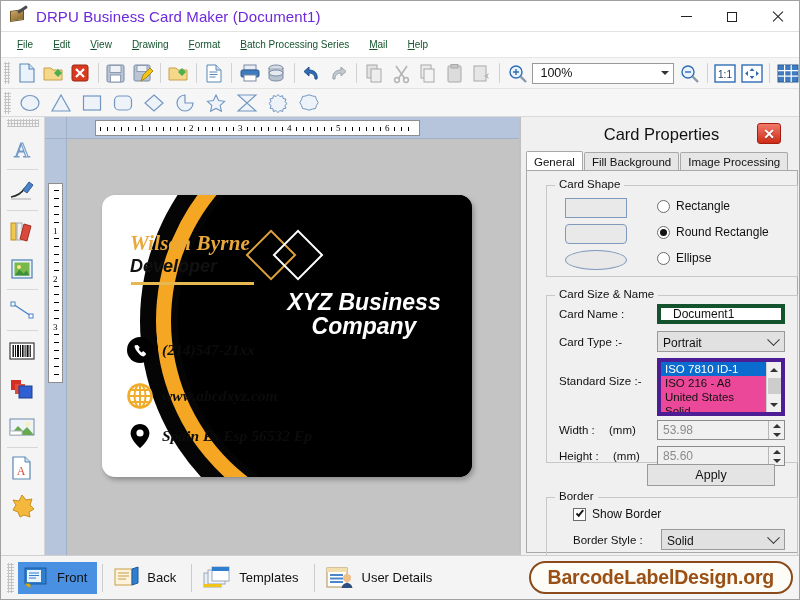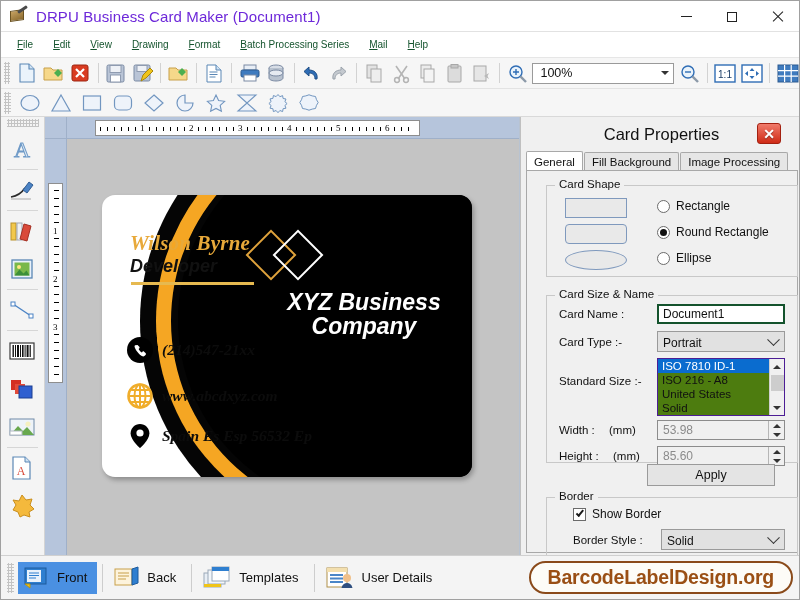--- a/index.html
+++ b/index.html
@@ -321,37 +321,37 @@
     width: 13px; height: 13px; border-radius: 50%;
     border: 1px solid #6b6b6b; background: #fff;
     display: flex; align-items: center; justify-content: center;
     flex: 0 0 13px;
   }
   .radio-o .dot { width: 7px; height: 7px; border-radius: 50%; background: #111; }
   .shape-sw {
     position: absolute; background: #e9e9e9; border: 1px solid #7f99bd;
   }
   .tfield {
-    position: absolute; background: #ffffff; border: 2px solid #14532d;
+    position: absolute; background: #ffffff; border: 4px solid #14532d;
     font-size: 12px; color: #111;
-    display: flex; align-items: center; padding-left: 4px;
+    display: flex; align-items: center; padding-left: 12px;
   }
   .combo {
     position: absolute; background: #e1e1e1; border: 1px solid #9a9a9a;
     font-size: 12px; color: #111;
     display: flex; align-items: center; justify-content: space-between;
     padding: 2px 6px 0 5px;
   }
   .chev {
     width: 9px; height: 9px;
     border-right: 1.6px solid #3a3a3a; border-bottom: 1.6px solid #3a3a3a;
     transform: rotate(45deg) translate(-2px,-2px);
   }
   .listbox {
-    position: absolute; background: #4d7c0f; border: 1px solid #4c1d95;
+    position: absolute; background: #ec4899; border: 4px solid #4c1d95;
     overflow: hidden;
   }
   .lirow {
     height: 14px; font-size: 11.5px; color: #111;
     padding-left: 4px; display: flex; align-items: center;
   }
   .lirow.sel { background: #0a6ccf; color: #fff; }
   .lbscroll {
     position: absolute; right: 0; top: 0; width: 15px; bottom: 0;
     background: #f0f0f0; border-left: 1px solid #cfcfcf;

